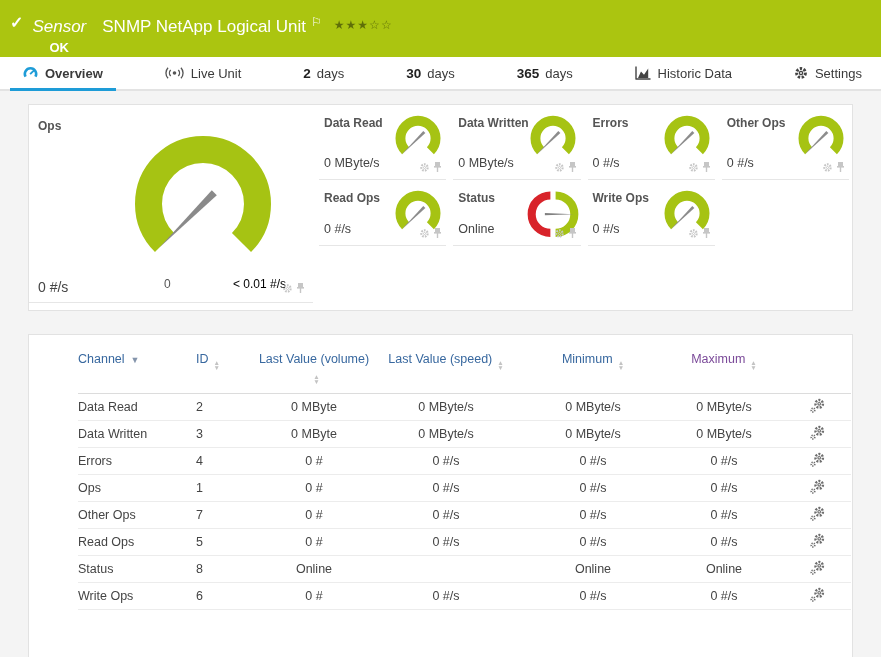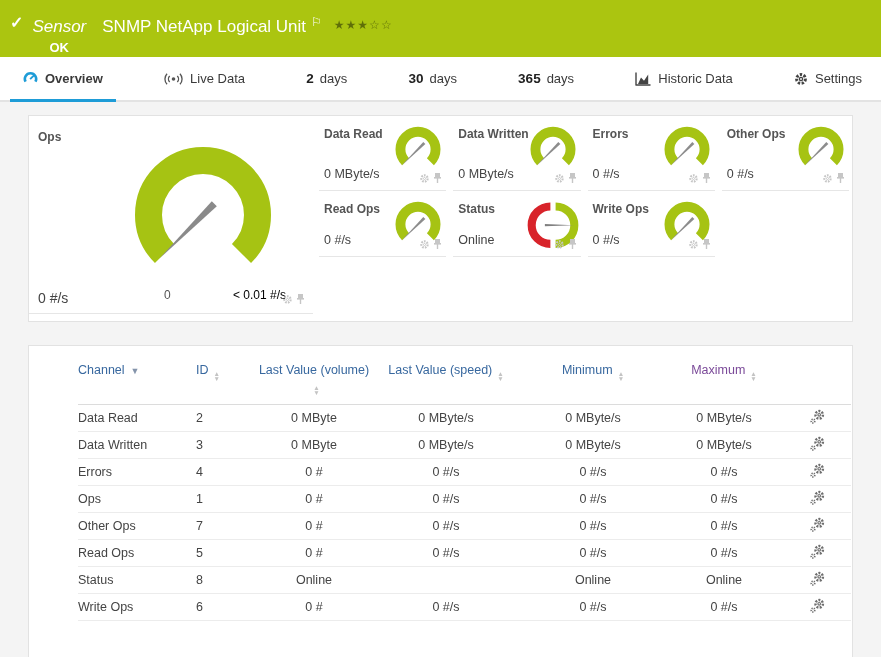--- a/index.html
+++ b/index.html
@@ -9,21 +9,21 @@
   
   .topbar { height:57px; background:#abc510; color:#fff; display:flex; padding:12px 14px 0 10px; }
   .topbar .check { font-size:16px; font-weight:bold; margin:1px 9px 0 0; }
   .title-line { font-size:17px; line-height:20px; white-space:nowrap; }
   .title-line em { font-style:italic; margin-right:16px; }
   .flag { font-size:12px; vertical-align:6px; margin-left:5px; }
   .stars { font-size:12px; letter-spacing:1px; vertical-align:3px; margin-left:12px; color:rgba(20,26,0,.5); cursor:pointer; }
   .okline { font-size:13px; font-weight:bold; margin:3px 0 0 17px; }
 
   
-  .tabs { height:45px; background:#fff; border-bottom:2px solid #e3e3e3; display:flex;
+  .tabs { height:34px; background:#fff; border-bottom:2px solid #e3e3e3; display:flex;
           align-items:stretch; padding:0 6px 0 10px; justify-content:space-between; }
   .tab { display:flex; align-items:center; gap:7px; padding:0 13px; font-size:13px; color:#3a3a3a;
          text-decoration:none; position:relative; cursor:pointer; white-space:nowrap; }
   .tab b { font-size:13.5px; color:#222; margin-right:-1px; }
   .tab.active { font-weight:bold; }
   .tab.active::after { content:""; position:absolute; left:0; right:0; bottom:-2px; height:3px; background:#1e9cd7; }
   .tab svg { flex:0 0 auto; }
 
   
   .content { padding:13px 28px 0 28px; }
@@ -84,21 +84,21 @@
         <path d="M2.8 11.4 A6 6 0 1 1 13.2 11.4" stroke="#1e9cd7" stroke-width="2.8" fill="none"></path>
         <path d="M7.6 8.6 L12 4.4" stroke="#1e9cd7" stroke-width="2"></path>
       </svg>
     <span>Overview</span>
   </a>
   <a class="tab">
     <svg viewBox="0 0 20 14" width="19" height="14">
         <circle cx="10" cy="7" r="1.9" fill="#555"></circle>
         <path d="M6 3.8 a4.6 4.6 0 0 0 0 6.4 M3.2 1.4 a8.2 8.2 0 0 0 0 11.2 M14 3.8 a4.6 4.6 0 0 1 0 6.4 M16.8 1.4 a8.2 8.2 0 0 1 0 11.2" stroke="#555" stroke-width="1.4" fill="none"></path>
       </svg>
-    <span>Live Data</span>
+    <span>Live Unit</span>
   </a>
   <a class="tab">
       <b>2</b>
       <span>days</span>
     </a>
   <a class="tab">
       <b>30</b>
       <span>days</span>
     </a>
   <a class="tab">

